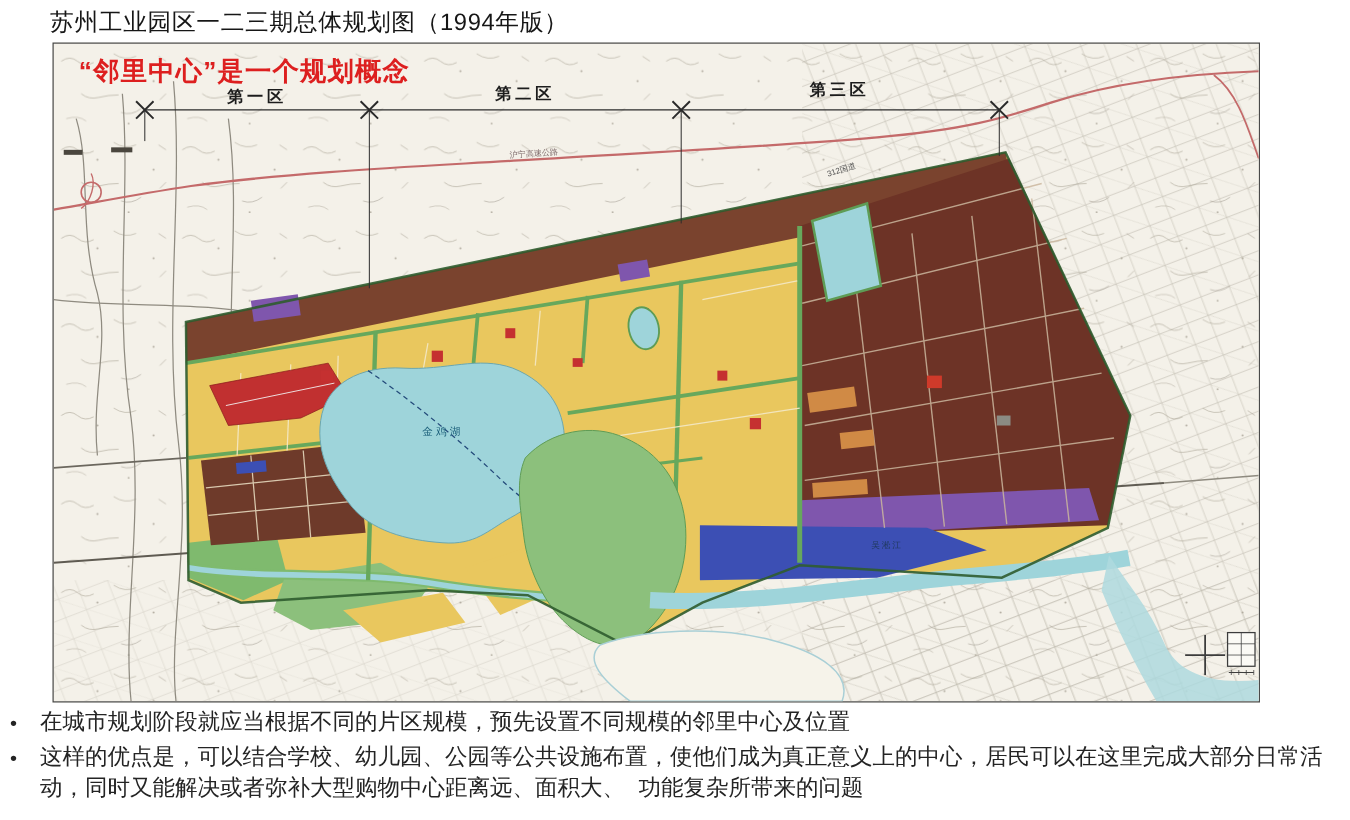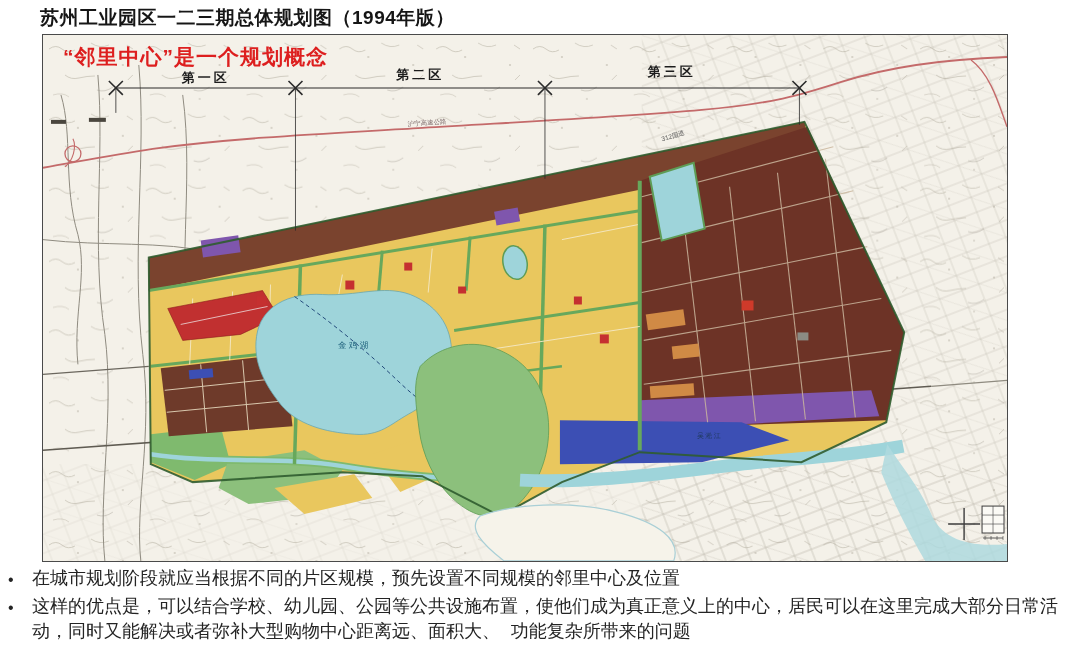--- a/index.html
+++ b/index.html
@@ -1,17 +1,17 @@
 <!DOCTYPE html>
 <html><head>
 <meta charset="utf-8">
 <style>
   html,body{margin:0;padding:0;background:#ffffff;width:1080px;height:656px;
     font-family:"Liberation Sans", sans-serif; overflow:hidden; position:relative;}
-  .page-title{position:absolute;left:40px;top:5px;font-size:19px;font-weight:bold;color:#161616;letter-spacing:0.5px;}
+  .page-title{position:absolute;left:40px;top:5px;font-size:19px;font-weight:normal;color:#161616;letter-spacing:0.5px;}
   .map-frame{position:absolute;left:42px;top:34px;width:966px;height:528px;border:1px solid #4a4a4a;background:#f4f1e9;box-sizing:border-box;}
   .map-frame svg{display:block;width:964px;height:526px;}
   .annotation{position:absolute;left:20px;top:8px;font-size:21px;font-weight:bold;color:#dd1f1f;letter-spacing:1px;white-space:nowrap;text-align:center;}
   .bullets{position:absolute;left:8px;top:567px;width:1062px;margin:0;padding:0;list-style:none;}
   .bullets li{display:flex;font-size:18px;line-height:25px;color:#242424;margin-bottom:3px;}
   .bullets .marker{width:24px;flex:0 0 24px;text-align:left;color:#242424;font-size:16px;}
   .bullets .btxt{width:1026px;font-family:Liberation Mono, monospace;}
   svg text{font-family:"Liberation Sans", sans-serif;}
 </style>
 </head>

